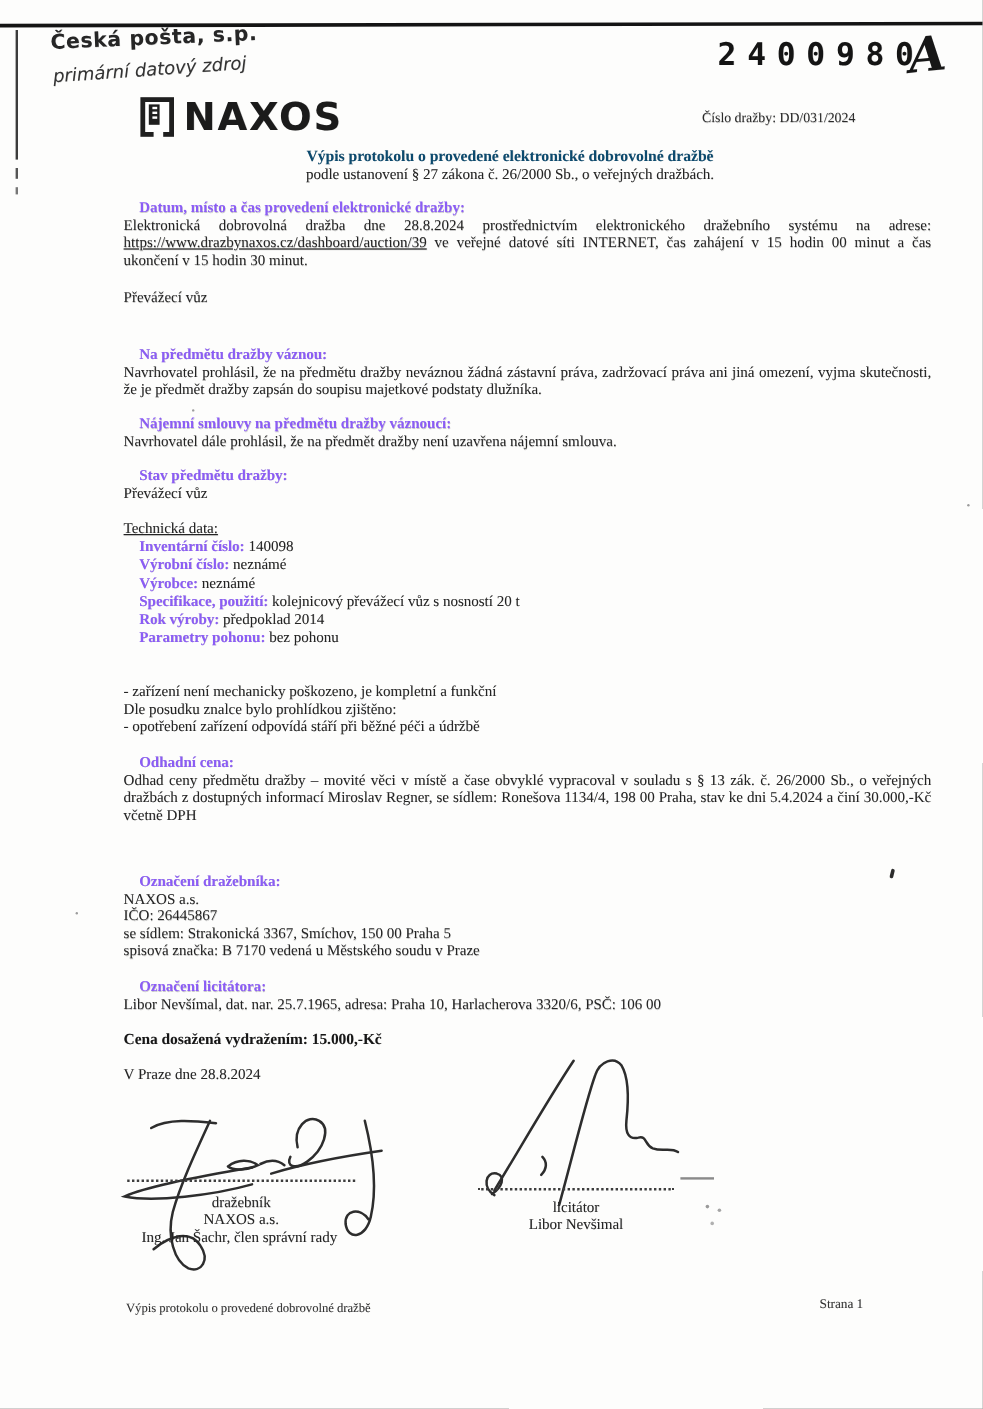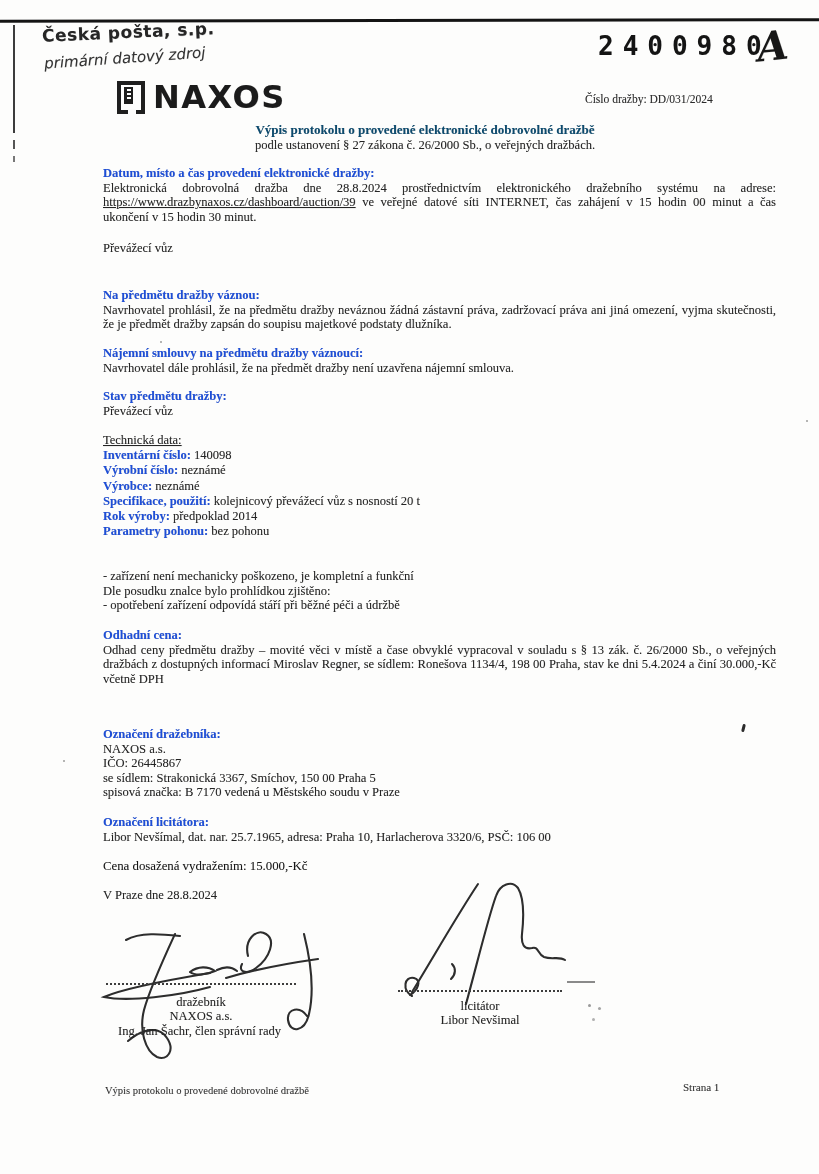--- a/index.html
+++ b/index.html
@@ -37,25 +37,25 @@
   .logo-icon .notch { position:absolute; left:7px; bottom:-5px; width:8px; height:6px; background:#fdfdfc; }
   .logo-text { font-family:"DejaVu Sans", sans-serif; font-weight:bold; font-size:32px; letter-spacing:1.5px; color:#1b1b1b; }
 
   .auction-no { position:absolute; left:585px; top:93px; font-size:11.5px; color:#2a2a2a; }
 
   .doc-head { position:absolute; left:88px; top:122px; width:674px; text-align:center; }
   .doc-title { font-weight:bold; font-size:13px; line-height:15px; color:#0c4a6e; }
   .doc-sub { font-size:12.5px; line-height:16px; color:#242424; }
 
   .sec { position:absolute; left:103px; width:673px; font-size:12.5px; line-height:14.5px; color:#242424; }
-  .sec .h { font-weight:bold; color:#1d4ed8; }
+  .sec .h { font-weight:bold; color:#8b5cf6;margin-left:13px; }
   .just { text-align:justify; }
   .u { text-decoration:underline; }
   .tech-row { line-height:15.2px; }
-  .cena-line { font-weight:normal; color:#161616; font-size:12.8px; }
+  .cena-line { font-weight:bold; color:#161616; font-size:12.8px; }
 
   
   .sig-svg { position:absolute; }
   .dotline { position:absolute; border-top:2px dotted #3d3d3d; height:0; }
   .sig-label { position:absolute; font-size:12.5px; color:#242424; text-align:center; }
 
   
   .footer-left  { position:absolute; left:105px; top:1085px; font-size:10.5px; color:#333; }
   .footer-right { position:absolute; left:683px; top:1081px; font-size:11px; color:#333; }
 

